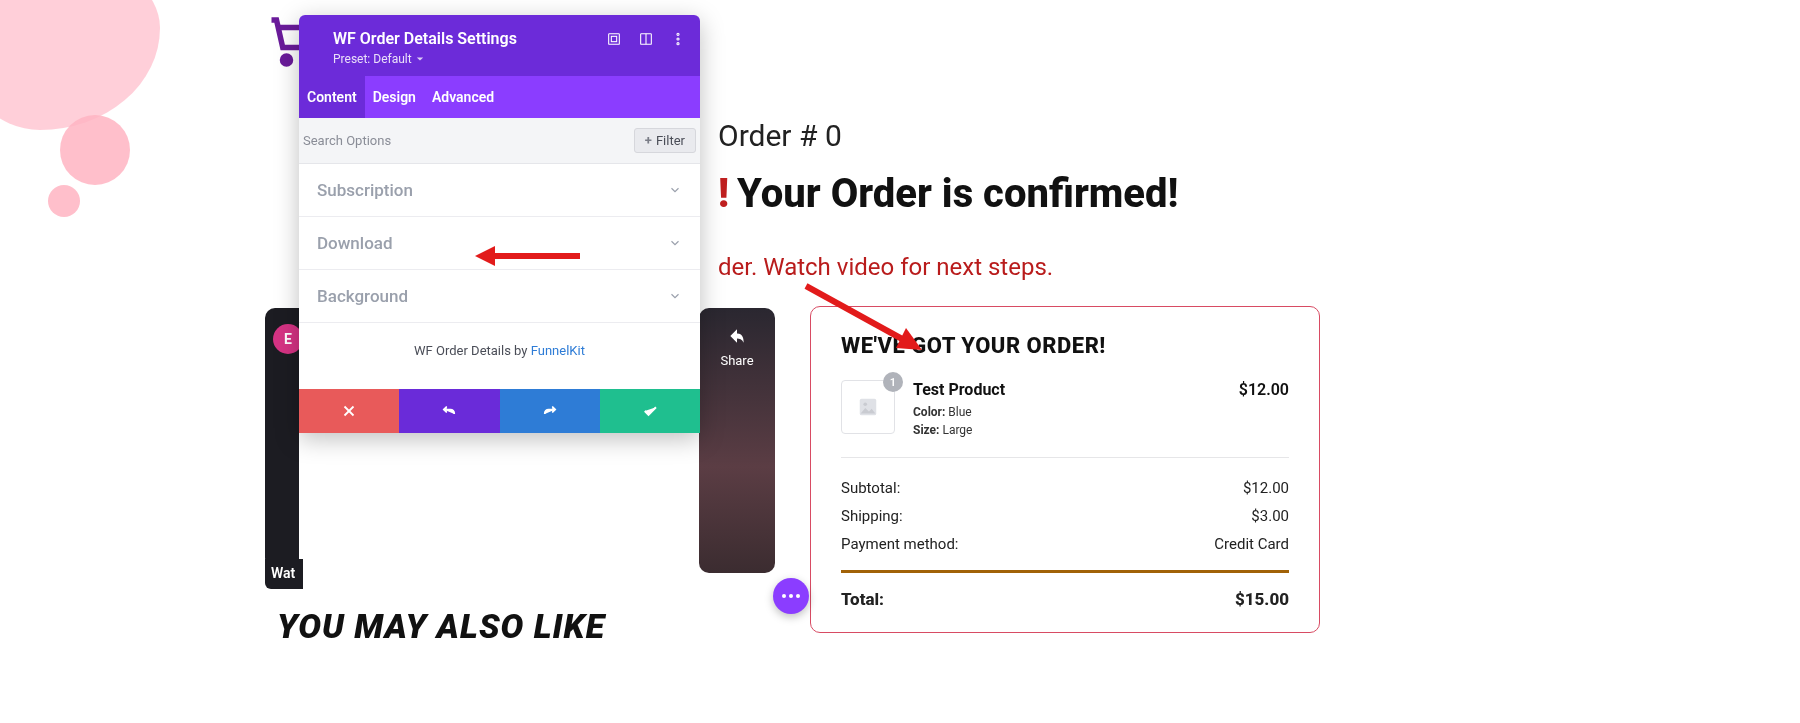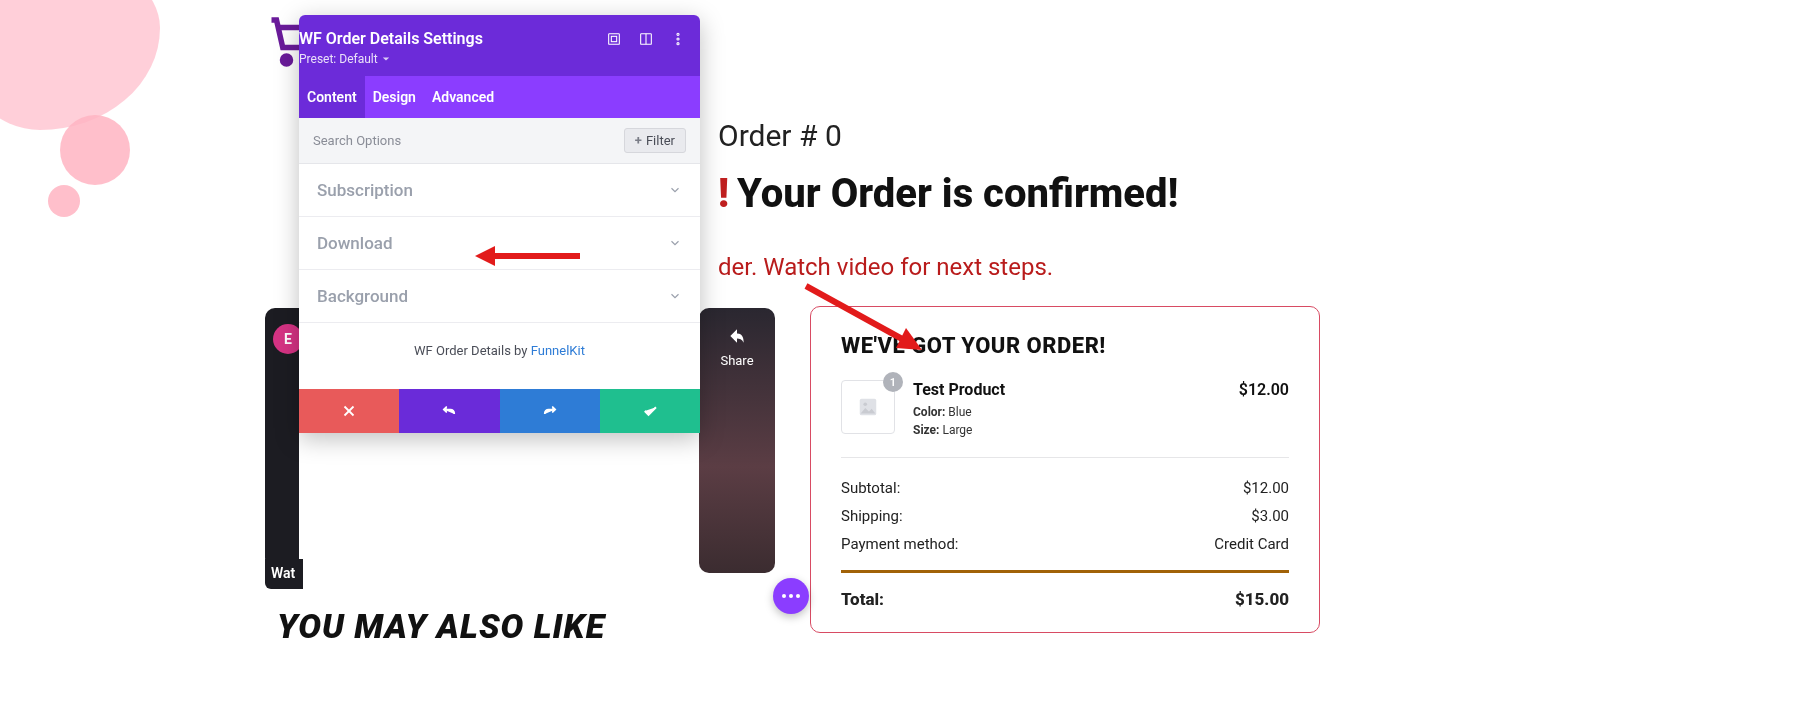--- a/index.html
+++ b/index.html
@@ -13,31 +13,31 @@
 
 
 .cart-icon { position: absolute; top: 10px; left: 264px; color: #6a1b9a; }
 .cart-icon svg { width: 60px; height: 60px; }
 
 
 .e-badge { position: absolute; top: 324px; left: 273px; width: 30px; height: 30px; background: #d63384; border-radius: 50%; display:flex; align-items:center; justify-content:center; color:#fff; font-weight:700; font-size:14px; }
 
 
 .panel { position: absolute; top: 15px; left: 299px; width: 401px; background:#fff; border-radius:6px 6px 0 0; box-shadow: 0 6px 24px rgba(0,0,0,0.25); z-index:5; font-size:14px; }
-.panel-hdr { background:#6c2bd9; color:#fff; padding:14px 0 10px; border-radius:6px 6px 0 0; position:relative; }
+.panel-hdr { background:#6c2bd9; color:#fff; padding:14px 34px 10px; border-radius:6px 6px 0 0; position:relative; }
 .panel-title { font-weight:600; font-size:16px; }
 .panel-preset { font-size:12px; opacity:0.85; margin-top:4px; display:flex; align-items:center; gap:4px;}
 .panel-preset svg{width:8px;height:8px;fill:#fff;opacity:0.9;}
 .panel-hdr-icons { position:absolute; top:16px; right:14px; display:flex; gap:16px; }
 .panel-hdr-icons .ico { width:16px; height:16px; cursor:pointer; display:flex;align-items:center;justify-content:center;}
 .panel-hdr-icons svg{width:16px;height:16px;stroke:#fff;fill:none;stroke-width:1.6;}
 .panel-tabs { display:flex; background:#8b3dff; }
 .panel-tabs .tab { padding:13px 8px; color:#fff; font-size:14px; font-weight:600; cursor:pointer; }
 .panel-tabs .tab.active { background:#6c2bd9; }
-.panel-search { display:flex; align-items:center; justify-content:space-between; padding:10px 14px; background:#f4f5f7; border-bottom:1px solid #e5e6ea; }
+.panel-search { display:flex; align-items:center; justify-content:space-between; padding:10px 4px; background:#f4f5f7; border-bottom:1px solid #e5e6ea; }
 .panel-search .s-label { color:#8a8d97; font-size:13px; }
 .filter-btn { background:#e9eaee; border:1px solid #d6d7dc; border-radius:3px; padding:4px 10px; font-size:13px; color:#4a4d57; display:flex; align-items:center; gap:4px; cursor:pointer;}
 .filter-btn .plus{font-weight:700;color:#7a7d87;}
 .sect { border-bottom:1px solid #ececf0; }
 .sect-hd { display:flex; align-items:center; justify-content:space-between; padding:16px 18px; cursor:pointer; }
 .sect-hd .ttl { font-size:17px; color:#9aa0ac; font-weight:500;}
 .sect-hd.open .ttl { color:#2e7cd6; }
 .sect-hd .rt { display:flex; align-items:center; gap:8px; }
 .sect-hd .chev{display:flex;}
 .sect-hd svg{width:14px;height:14px;stroke:#9aa0ac;fill:none;stroke-width:2;}

